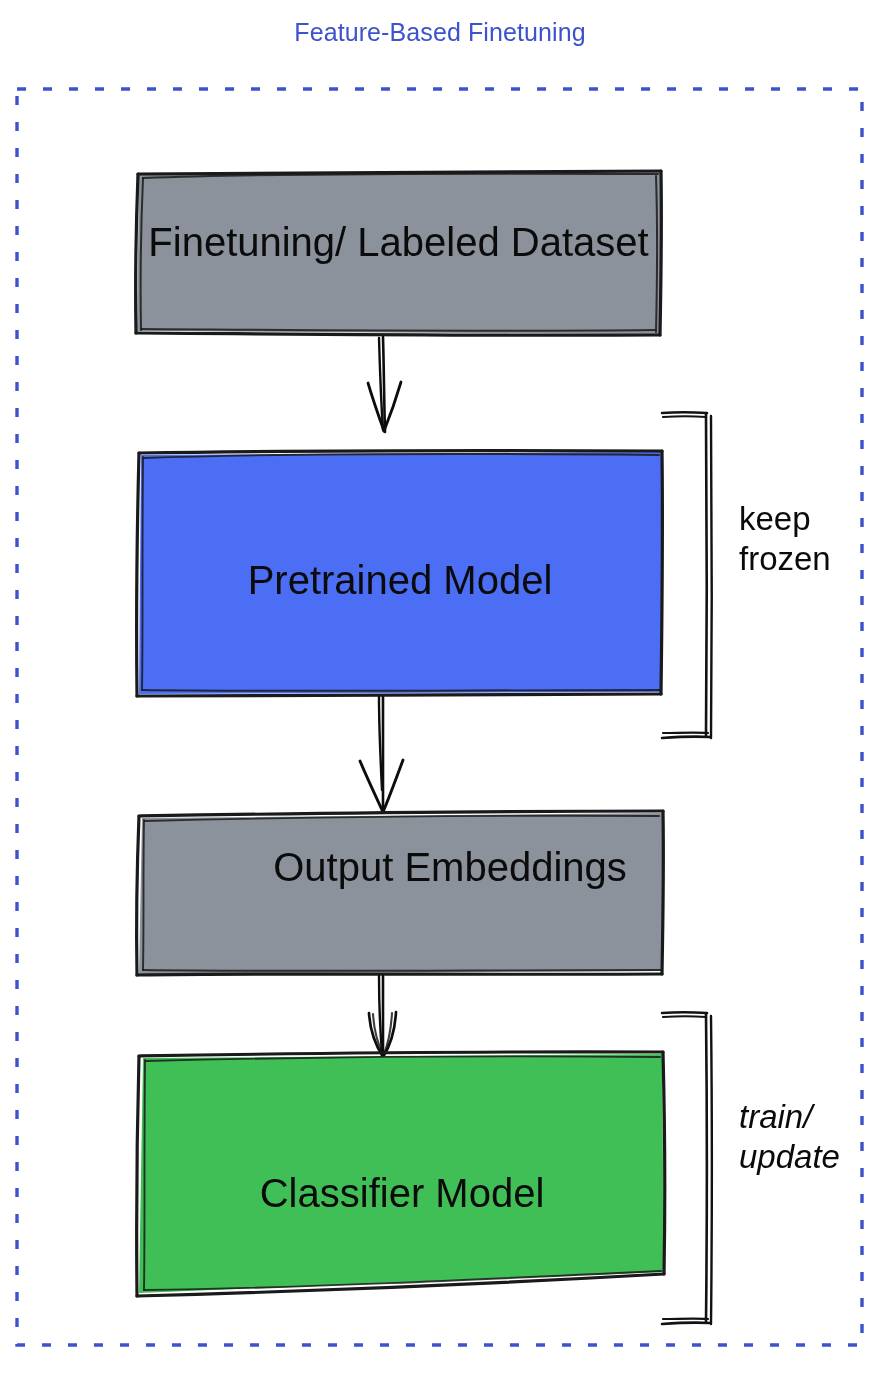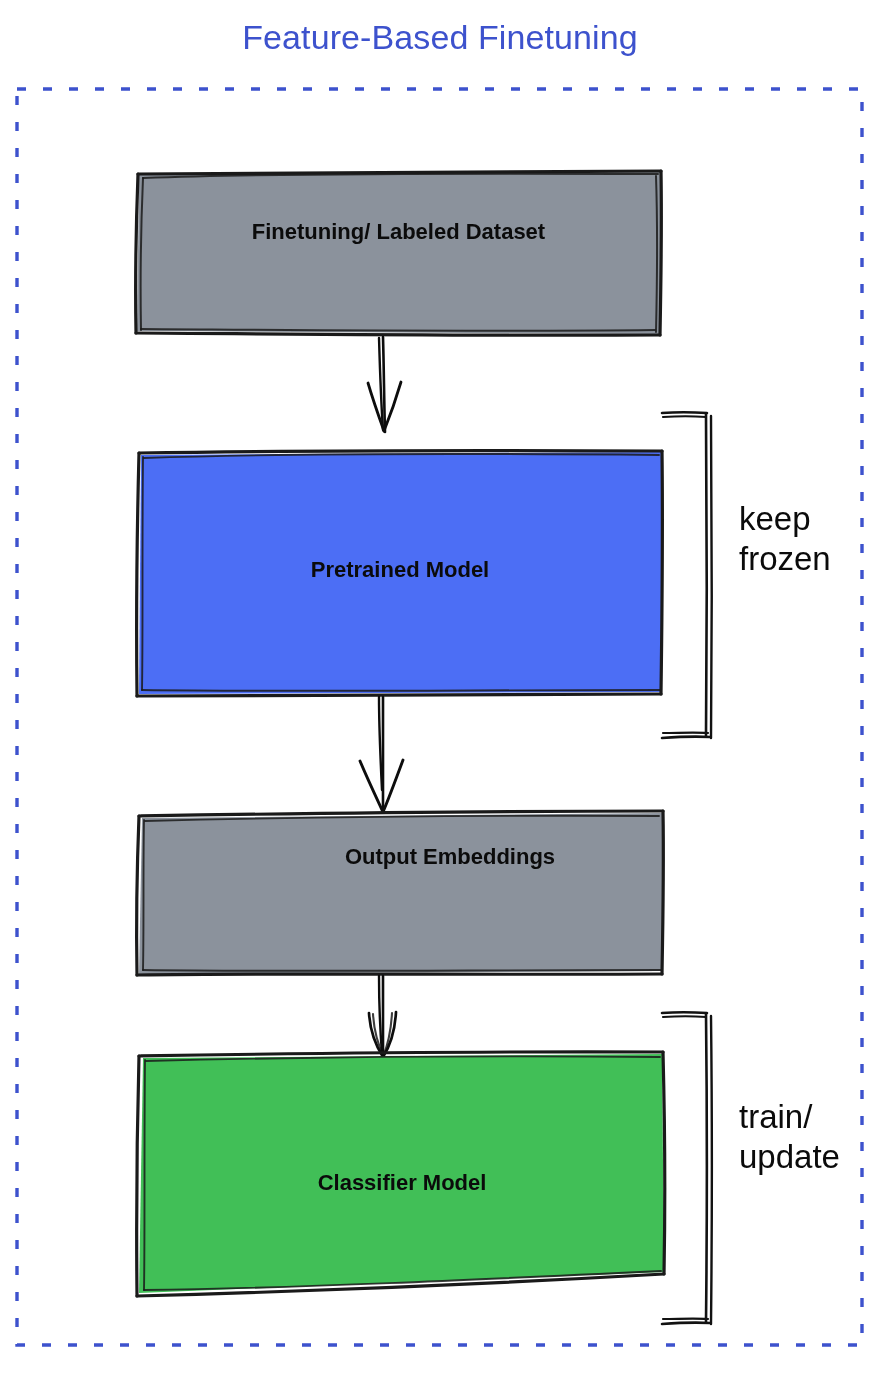--- a/index.html
+++ b/index.html
@@ -24,32 +24,32 @@
     height: 1393px;
   }
 
   .diagram-title {
     position: absolute;
     left: 0;
     top: 18px;
     width: 880px;
     text-align: center;
     font-family: "Liberation Sans", sans-serif;
-    font-size: 34px;
+    font-size: 25px;
     font-weight: 400;
     letter-spacing: 0.1px;
     color: #3d52cd;
     white-space: nowrap;
   }
 
   .node-label {
     position: absolute;
     font-family: "Liberation Sans", sans-serif;
-    font-size: 22px;
-    font-weight: 700;
+    font-size: 40px;
+    font-weight: 400;
     color: #0b0b0b;
     text-align: center;
     white-space: nowrap;
     line-height: 1.18;
   }
 
   .side-label {
     position: absolute;
     font-family: "Liberation Sans", sans-serif;
     font-size: 33px;
@@ -168,14 +168,14 @@
 
 <div class="node-label" style="left:138px; top:557px; width:524px;">Pretrained Model</div>
 
 <div class="node-label" style="left:138px; top:844px; width:624px;">Output Embeddings</div>
 
 <div class="node-label" style="left:140px; top:1159px; width:524px;margin-top:11px;">Classifier Model</div>
 
 <div class="side-label" style="left:739px; top:499px;">keep
 frozen</div>
 
-<div class="side-label" style="left:739px; top:1097px;">train/
+<div class="side-label" style="left:739px; top:1097px;font-style:italic;">train/
 update</div>
 
 </body></html>

